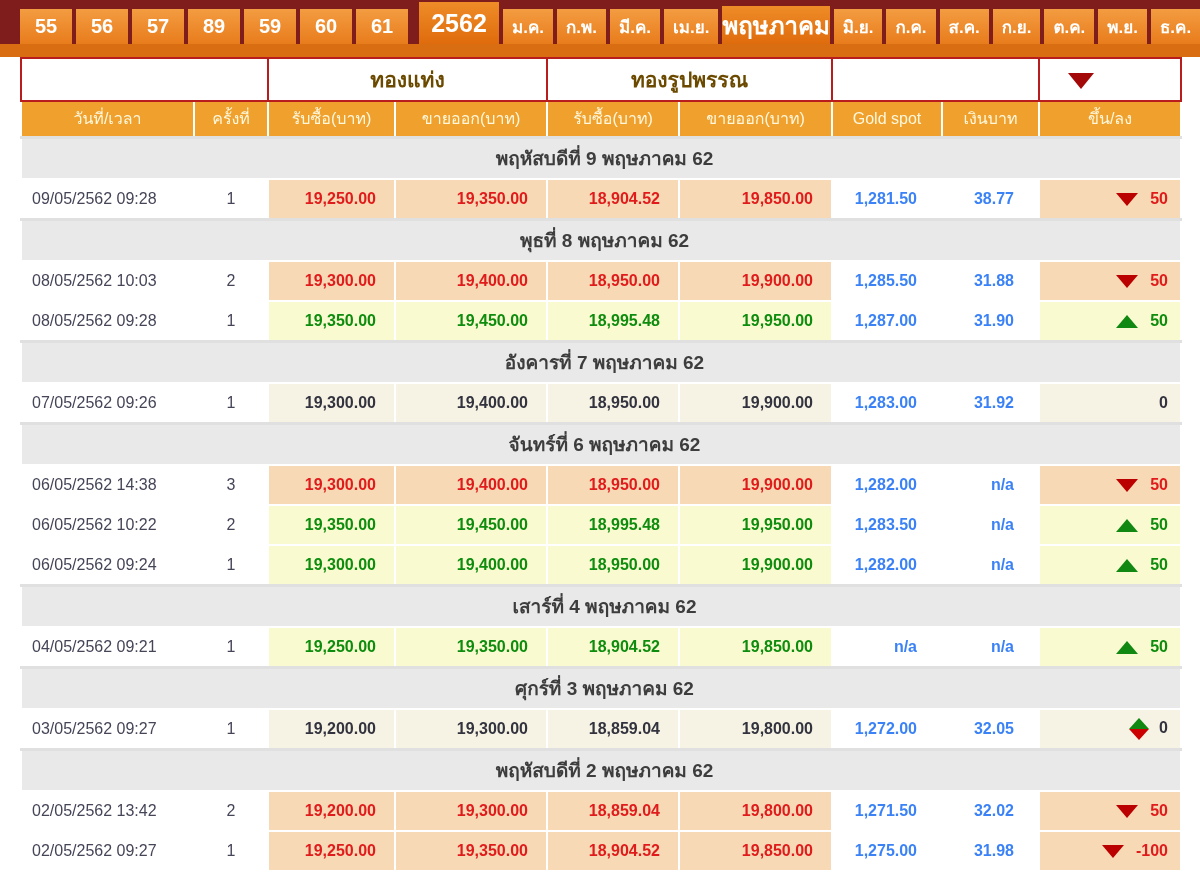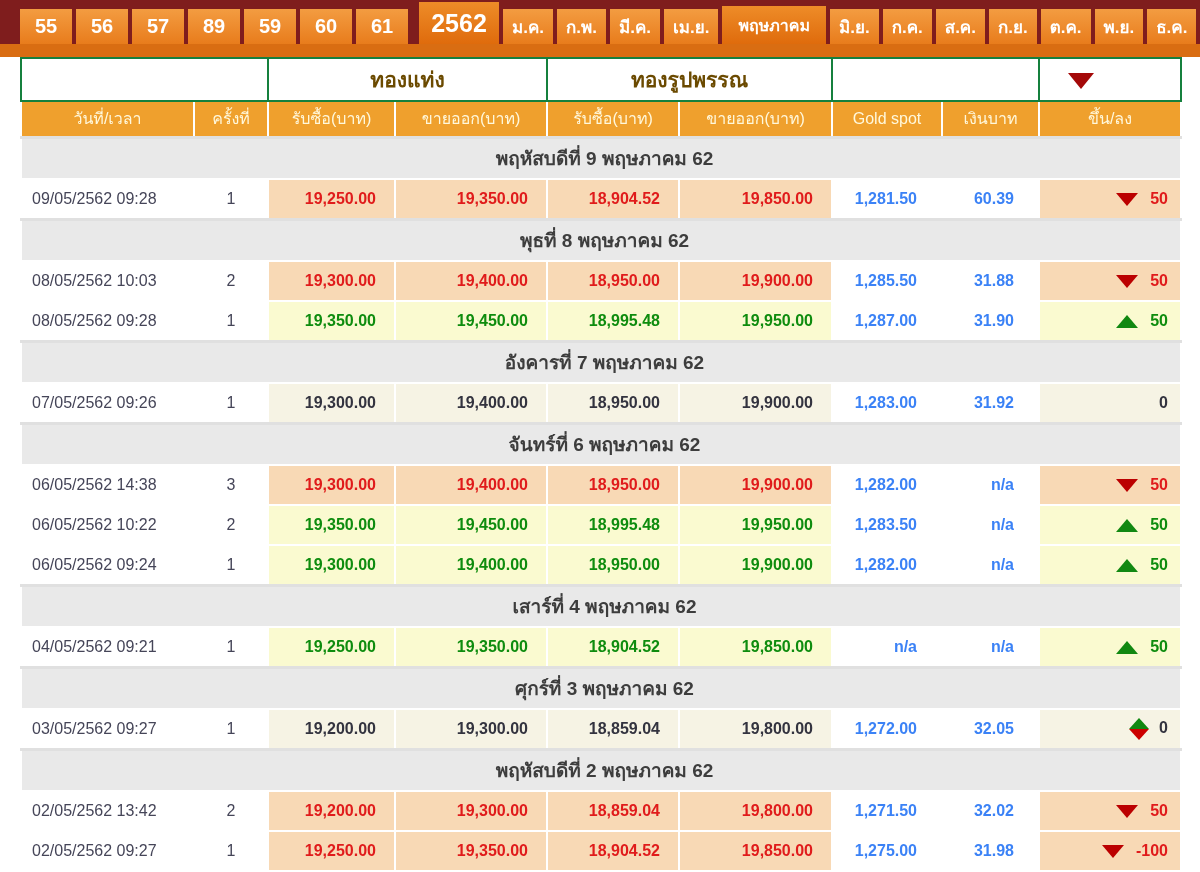--- a/index.html
+++ b/index.html
@@ -14,29 +14,29 @@
   }
   .tab{
     display:flex;align-items:center;justify-content:center;
     background:linear-gradient(#f39c41,#e87c1c);
     color:#fff;font-weight:bold;margin-right:4px;cursor:pointer;
   }
   .tab.year{height:35px;min-width:38px;font-size:20px;padding:0 7px;}
   .tab.year-sel{height:42px;font-size:25px;padding:0 21px;margin-left:7px;
     background:linear-gradient(#ee8c28,#df6b0c);}
   .tab.month{height:35px;font-size:17px;padding:0 9px;}
-  .tab.month-sel{height:38px;font-size:16px;padding:0 16px;
+  .tab.month-sel{height:38px;font-size:24px;padding:0 0;
     background:linear-gradient(#ee8c28,#df6b0c);}
   .strip{height:13px;background:#d96d12;}
   
   .wrap{padding:0 22px 0 20px;}
   table{border-collapse:collapse;width:1158px;table-layout:fixed;}
   td{box-sizing:border-box;}
   
-  tr.band td{height:43px;background:#fff;border:2px solid #15803d;}
+  tr.band td{height:43px;background:#fff;border:2px solid #b91c1c;}
   td.band-yellow{background:#f6c233;color:#6b4a00;font-weight:bold;font-size:21px;text-align:center;}
   td.band-red{background:#f6440e;color:#fff;font-weight:bold;font-size:27px;text-align:right;padding-right:16px;}
   .tri-badge{display:inline-block;width:0;height:0;border-left:13px solid transparent;
     border-right:13px solid transparent;border-top:16px solid #a40909;vertical-align:middle;margin-right:16px;}
   
   tr.cols td{height:36px;background:#efa02d;color:#fff8dc;font-weight:normal;font-size:16px;
     text-align:center;border:2px solid #fff;}
   
   tr.section td{background:#e9e9e9;color:#3d3d3d;font-weight:bold;font-size:19px;height:42px;
     padding-left:8px;border:2px solid #fff;border-top:3px solid #e0e0e0;text-align:center;}
@@ -129,21 +129,21 @@
           <td class="" colspan="9">พฤหัสบดีที่ 9 พฤษภาคม 62</td>
         </tr>
         <tr class="row">
           <td class="c-date">09/05/2562 09:28</td>
           <td class="c-seq">1</td>
           <td class="price bg-down fg-down">19,250.00</td>
           <td class="price bg-down fg-down">19,350.00</td>
           <td class="price bg-down fg-down">18,904.52</td>
           <td class="price bg-down fg-down">19,850.00</td>
           <td class="c-spot">1,281.50</td>
-          <td class="c-baht">60.39</td>
+          <td class="c-baht">38.77</td>
           <td class="c-updown bg-down"><span class="tri-down"></span><span class="fg-down">50</span></td>
         </tr>
         <tr class="section">
           <td class="" colspan="9">พุธที่ 8 พฤษภาคม 62</td>
         </tr>
         <tr class="row">
           <td class="c-date">08/05/2562 10:03</td>
           <td class="c-seq">2</td>
           <td class="price bg-down fg-down">19,300.00</td>
           <td class="price bg-down fg-down">19,400.00</td>

